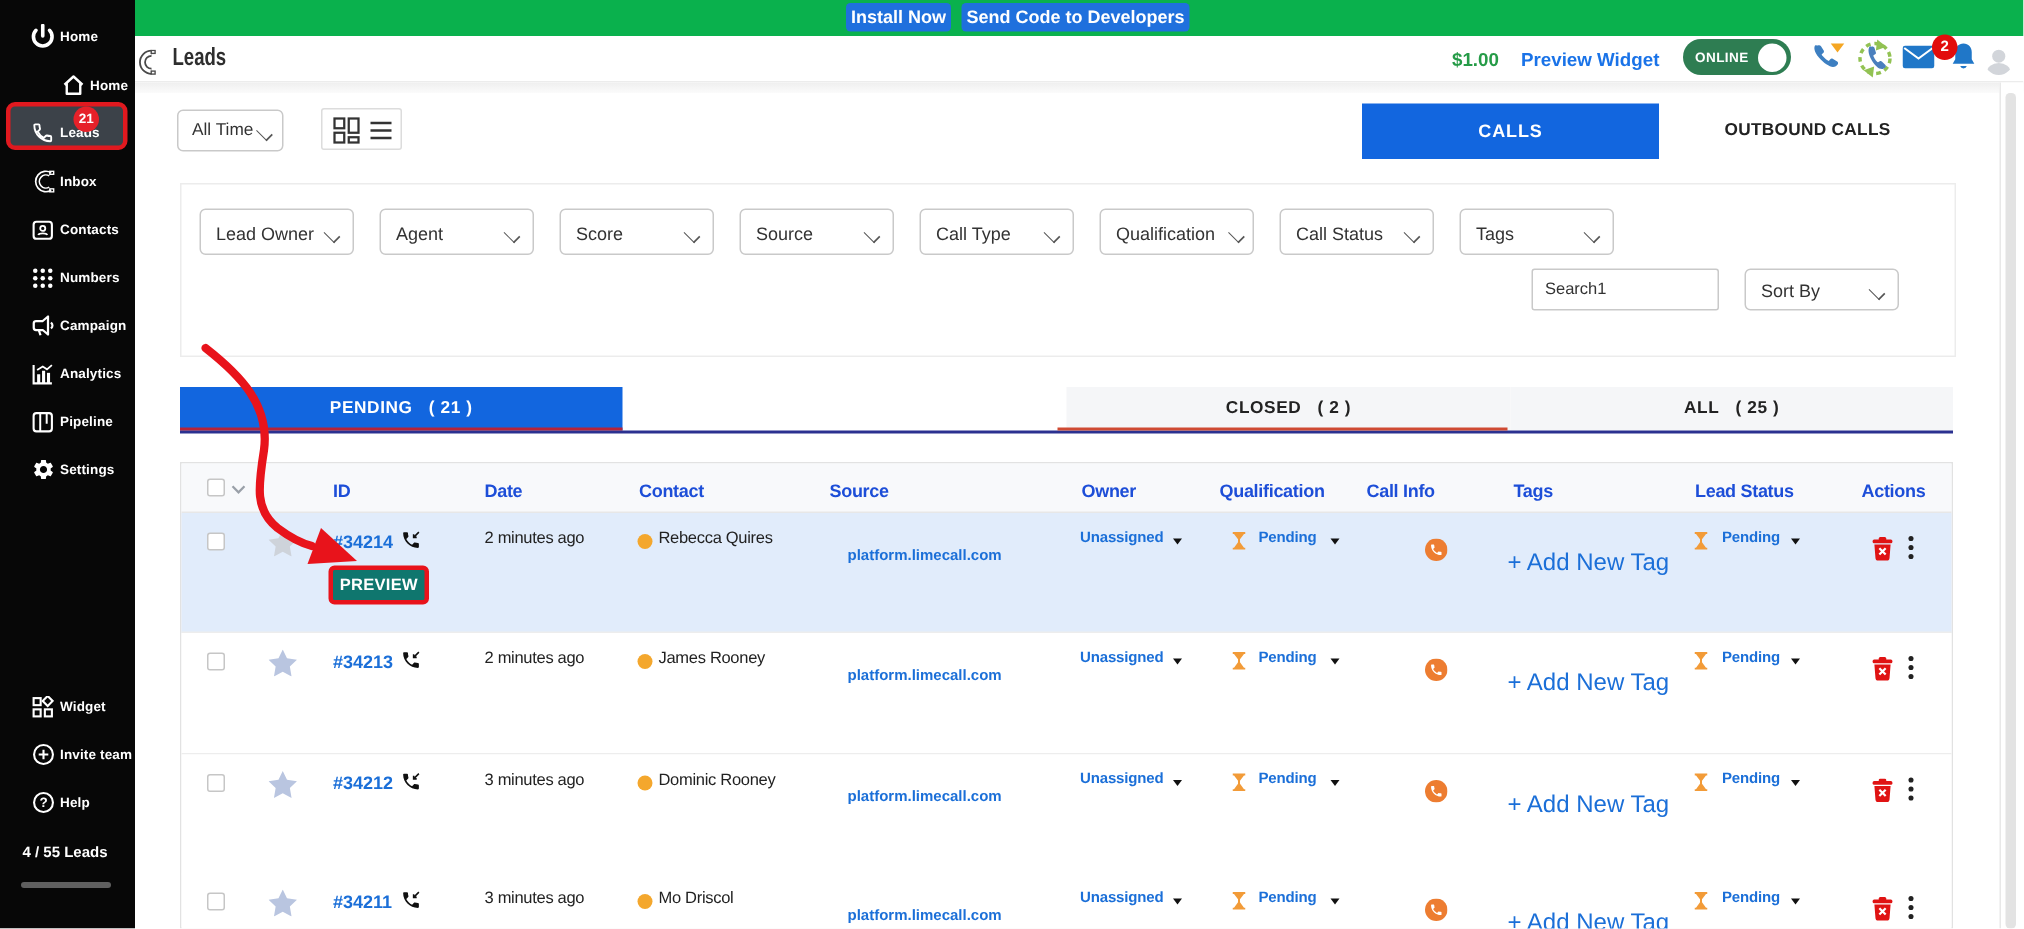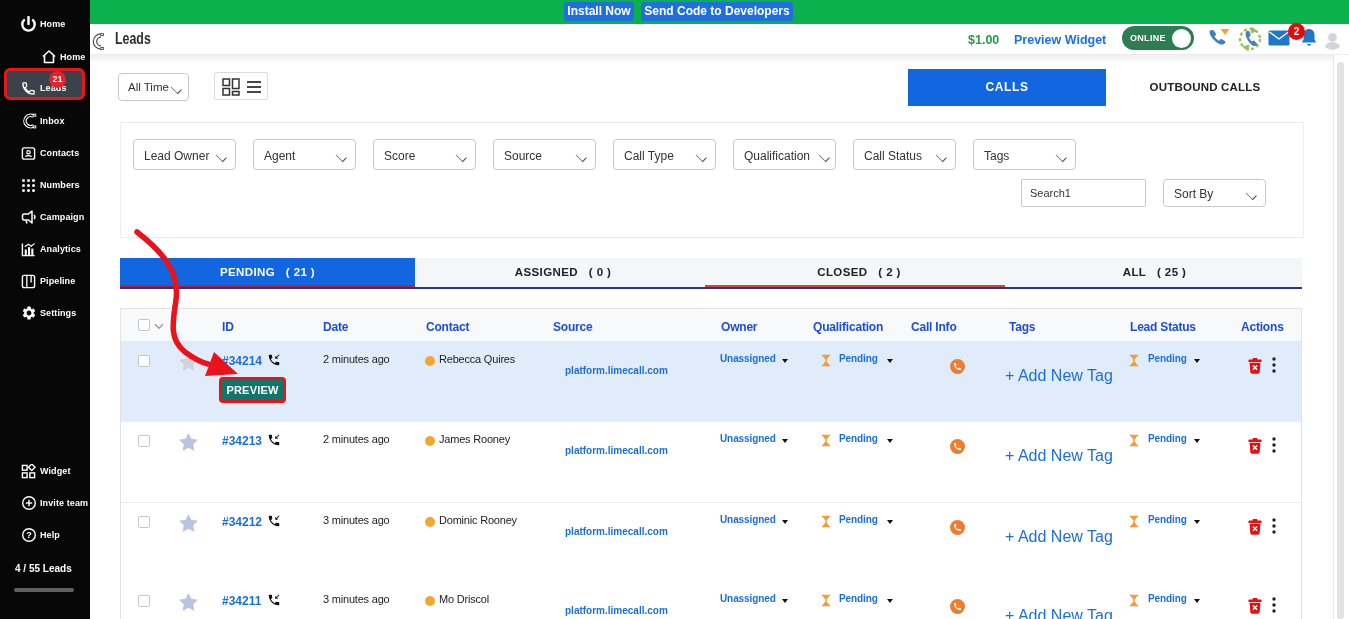--- a/index.html
+++ b/index.html
@@ -301,21 +301,20 @@
         <span style="position:absolute; left:8px; top:7px; font-size:11px; color:#333;">Search1</span>
       </div>
     <div class="dd" style="left:1042px; top:56px; height:28px;">
         <span class="t" style="top:6.5px;">Sort By</span>
         <span class="chev" style="right:9px; top:10px;"></span>
       </div>
   </div>
 
   <div id="tabs">
     <div class="tab" style="left:0; width:295px; background:#1266df; color:#fff;">PENDING&nbsp;&nbsp;&nbsp;( 21 )</div>
-    <div class="tab" style="left:295px; width:296px; color:#222;">ASSIGNED&nbsp;&nbsp;&nbsp;( 0 )</div>
     <div class="tab" style="left:591px; width:296px; color:#222;">CLOSED&nbsp;&nbsp;&nbsp;( 2 )</div>
     <div class="tab" style="left:887px; width:295px; color:#222;">ALL&nbsp;&nbsp;&nbsp;( 25 )</div>
     <div id="redline"></div>
       <div id="redline2"></div>
       <div id="navyline"></div>
   </div>
 
   <div id="tablecard">
     <div id="thead">
       <div class="cb" style="top:10px;"></div>

